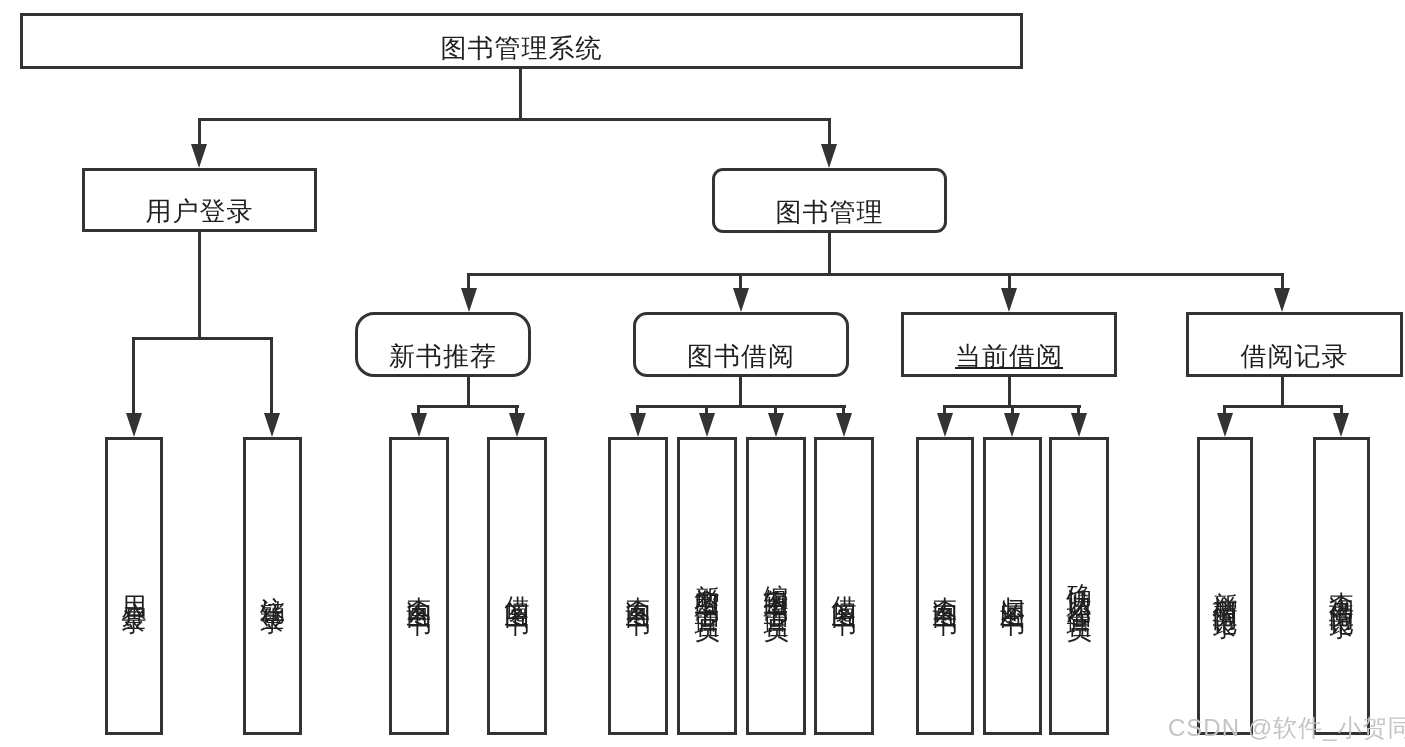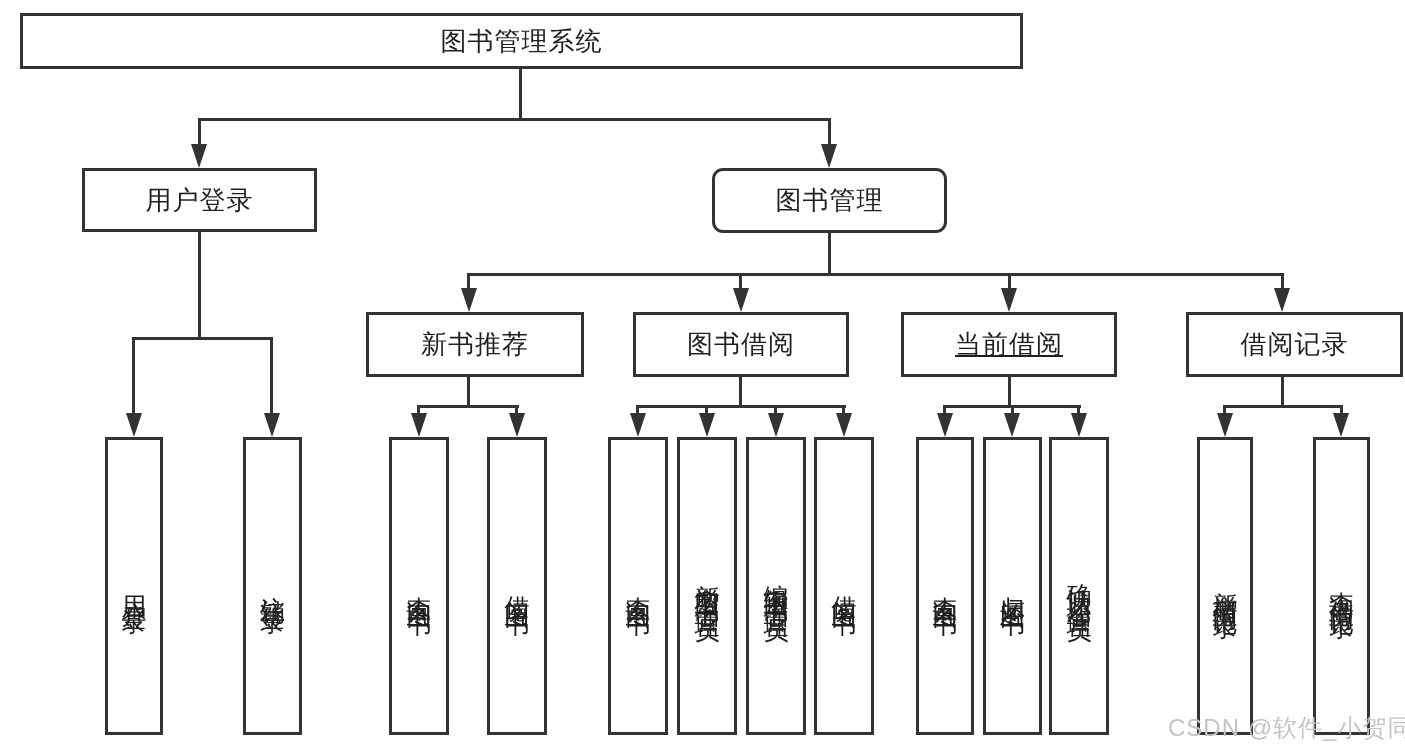--- a/index.html
+++ b/index.html
@@ -16,21 +16,21 @@
     background:var(--background);
     overflow:hidden;
     font-family:"Liberation Sans","DejaVu Sans",sans-serif;
     color:var(--text);
   }
   .node{
     position:absolute;
     box-sizing:border-box;
     border:3px solid var(--line);
     background:var(--background);
-    display:flex;align-items:center;justify-content:center;
+    display:flex;align-items:flex-end;justify-content:center;
     font-size:26px;
     letter-spacing:1px;
     white-space:nowrap;
   }
   .leaf{
     position:absolute;
     top:437px;height:298px;
     box-sizing:border-box;
     border:3px solid var(--line);
     background:var(--background);
@@ -71,24 +71,24 @@
     <span>图书管理系统</span>
   </div>
 
   <div class="node" style="left:82px;top:168px;width:235px;height:64px;">
     <span>用户登录</span>
   </div>
   <div class="node" style="left:712px;top:168px;width:235px;height:65px;border-radius:11px;">
     <span>图书管理</span>
   </div>
 
-  <div class="node" style="left:366px;top:312px;width:218px;height:65px;">
+  <div class="node" style="left:355px;top:312px;width:176px;height:65px;border-radius:19px;">
     <span>新书推荐</span>
   </div>
-  <div class="node" style="left:633px;top:312px;width:216px;height:65px;">
+  <div class="node" style="left:633px;top:312px;width:216px;height:65px;border-radius:14px;">
     <span>图书借阅</span>
   </div>
   <div class="node" style="left:901px;top:312px;width:216px;height:65px;text-decoration:underline;">
     <span>当前借阅</span>
   </div>
   <div class="node" style="left:1174px;top:312px;width:217px;height:65px;margin-left:12px;">
     <span>借阅记录</span>
   </div>
 
   <div class="leaf" style="left:105px;width:58px;">

